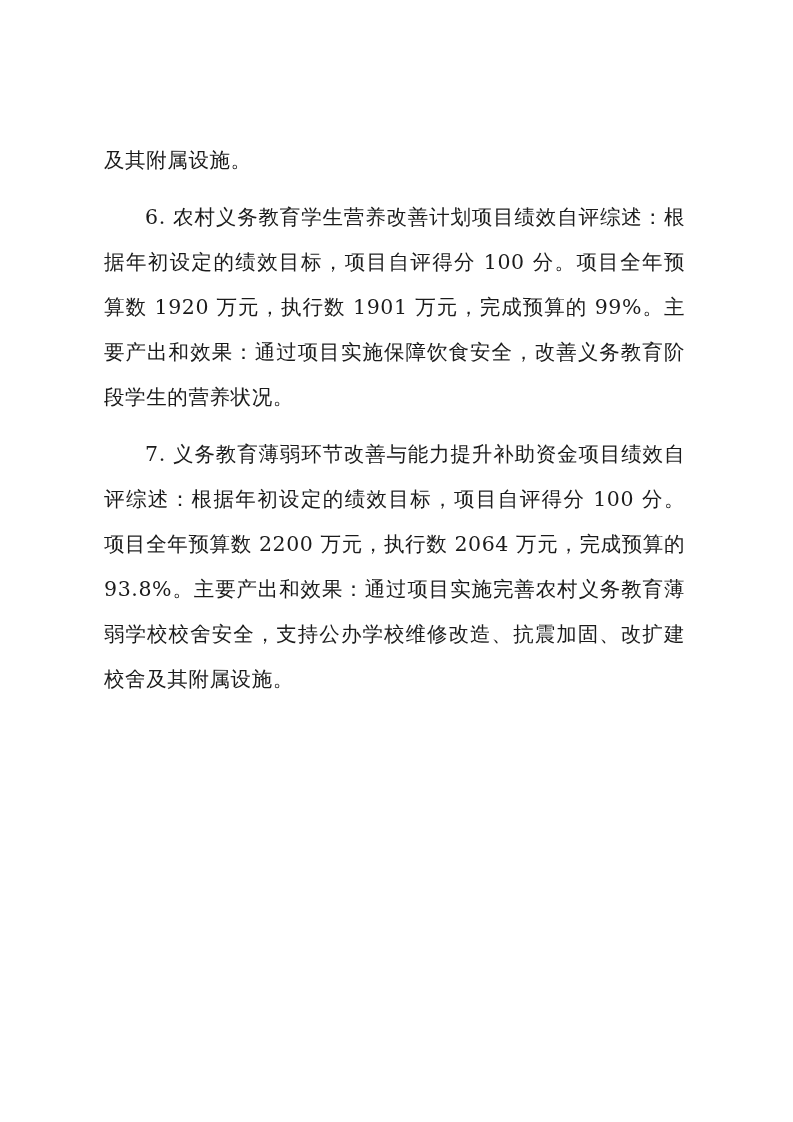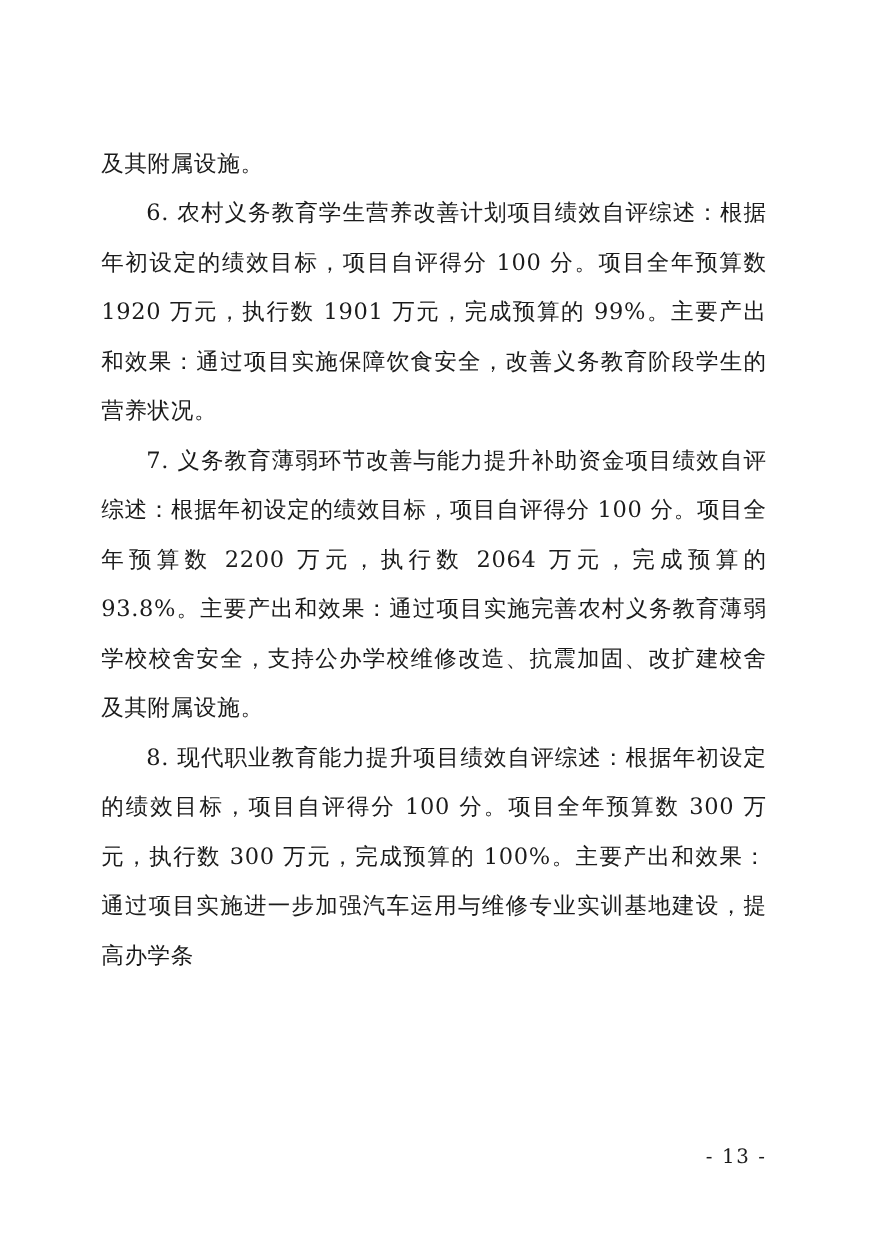--- a/index.html
+++ b/index.html
@@ -25,21 +25,21 @@
     padding: 126px 96px 60px 92px;
   }
   .body-text {
     font-size: 20.5px;
     line-height: 45px;
     letter-spacing: 0.6px;
     text-align: justify;
     text-justify: inter-ideograph;
   }
   .para {
-    margin: 0;
+    margin: 12px;
     padding: 0;
     text-indent: 0;
   }
   .para.indent {
     text-indent: 41px;
   }
   .footer {
     position: absolute;
     left: 0;
     right: 0;
@@ -53,16 +53,14 @@
   }
 </style>
 </head>
 <body>
 
 <div class="page">
   <div class="body-text">
     <p class="para">及其附属设施。</p>
     <p class="para indent">6. 农村义务教育学生营养改善计划项目绩效自评综述：根据年初设定的绩效目标，项目自评得分 100 分。项目全年预算数 1920 万元，执行数 1901 万元，完成预算的 99%。主要产出和效果：通过项目实施保障饮食安全，改善义务教育阶段学生的营养状况。</p>
     <p class="para indent">7. 义务教育薄弱环节改善与能力提升补助资金项目绩效自评综述：根据年初设定的绩效目标，项目自评得分 100 分。项目全年预算数 2200 万元，执行数 2064 万元，完成预算的 93.8%。主要产出和效果：通过项目实施完善农村义务教育薄弱学校校舍安全，支持公办学校维修改造、抗震加固、改扩建校舍及其附属设施。</p>
-    <p class="para indent">8. 现代职业教育能力提升项目绩效自评综述：根据年初设定的绩效目标，项目自评得分 100 分。项目全年预算数 300 万元，执行数 300 万元，完成预算的 100%。主要产出和效果：通过项目实施进一步加强汽车运用与维修专业实训基地建设，提高办学条</p>
   </div>
-  <div class="footer">- 13 -</div>
 </div>
 
 </body></html>

